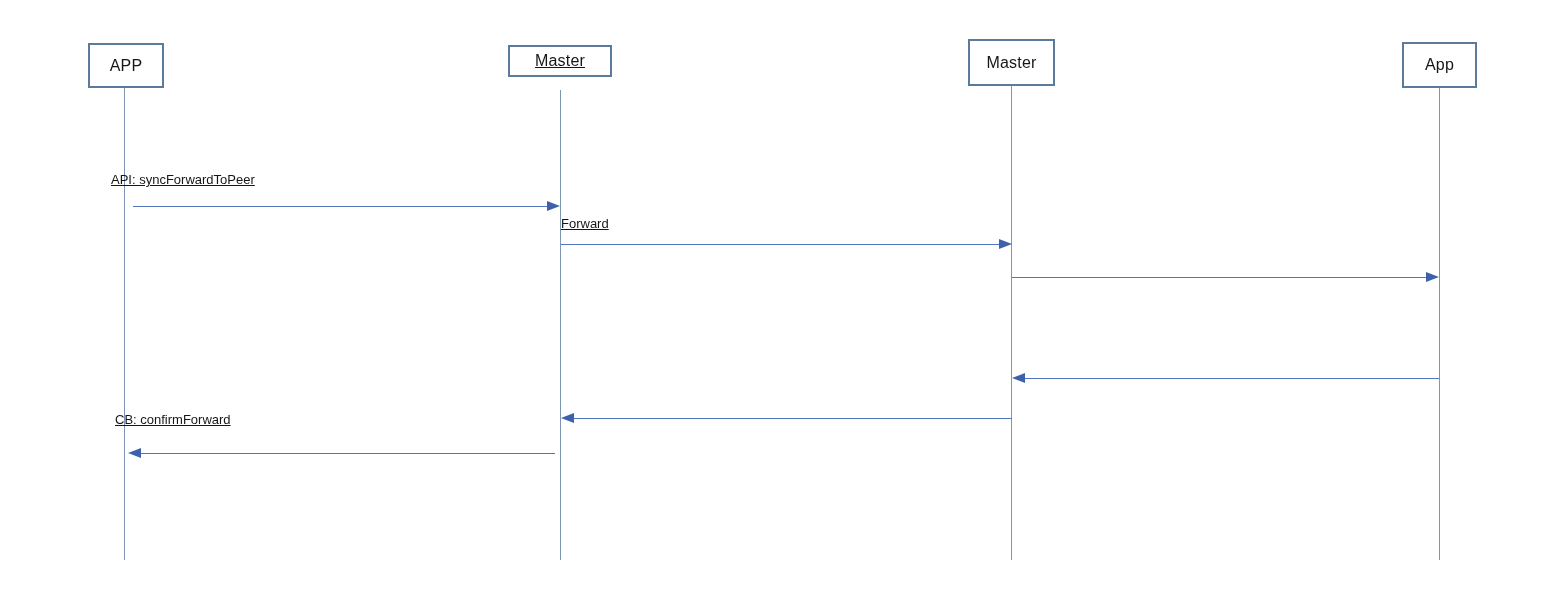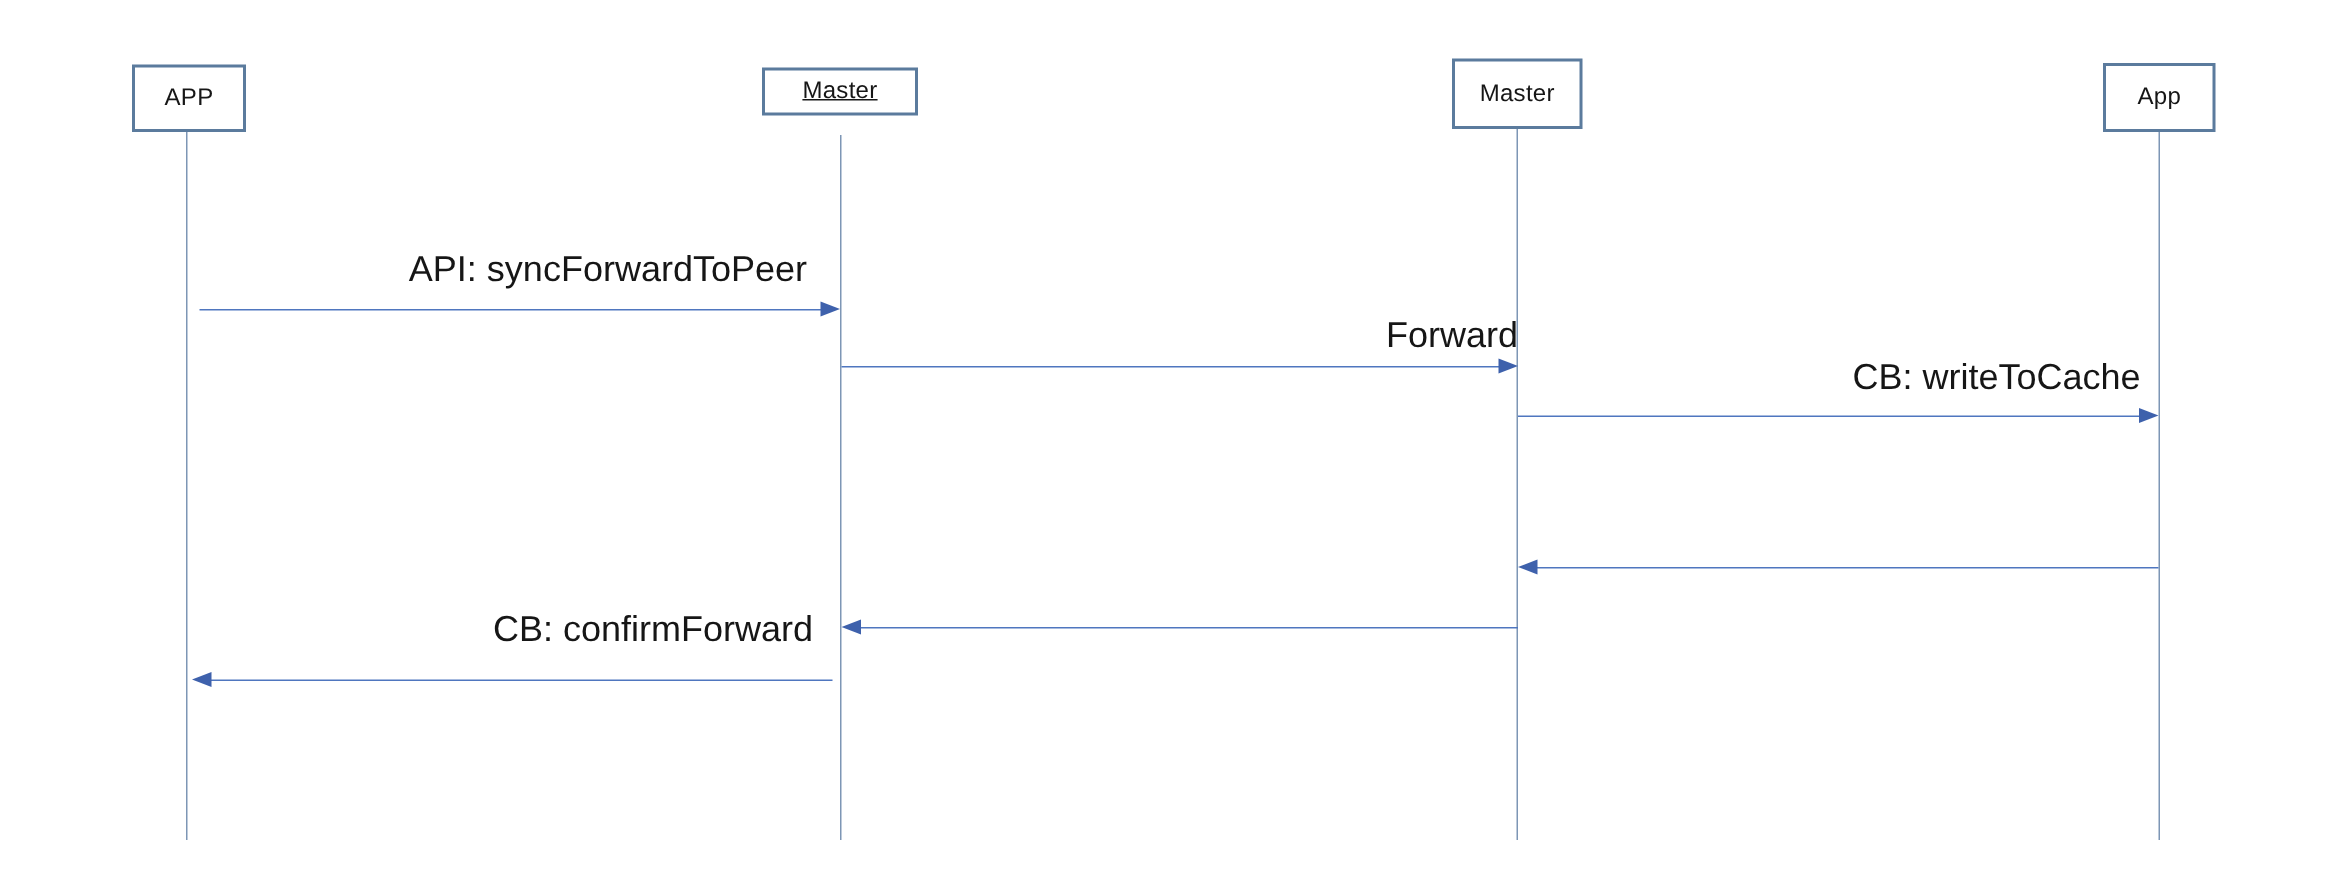--- a/index.html
+++ b/index.html
@@ -64,25 +64,26 @@
   .a1 { left: 133px;  top: 206px; width: 415px; }
   .a2 { left: 561px;  top: 244px; width: 439px; }
   .a3 { left: 1012px; top: 277px; width: 415px; }
   .a4 { left: 1024px; top: 378px; width: 415px; }
   .a5 { left: 573px;  top: 418px; width: 439px; }
   .a6 { left: 140px;  top: 453px; width: 415px; }
 
   
   .msg-label {
     position: absolute;
-    text-align: right;
-    font-size: 24px;
+    text-align: left;
+    font-size: 13px;
     color: #161616;
     line-height: 24px;
     white-space: nowrap;
+    text-decoration: underline;
   }
   .t1 { left: 111px;  top: 168px; width: 427px; }
   .t2 { left: 561px;  top: 212px; width: 451px; }
   .t3 { left: 1000px; top: 240px; width: 427px; }
   .t4 { left: 1000px; top: 328px; width: 427px; }
   .t5 { left: 561px;  top: 374px; width: 451px; }
   .t6 { left: 115px;  top: 408px; width: 427px; }
 </style>
 </head>
 <body>
@@ -110,21 +111,20 @@
   <div class="msg-label t1">API: syncForwardToPeer</div>
   <div class="arrow a1">
     <span class="head right"></span>
   </div>
 
   <div class="msg-label t2">Forward</div>
   <div class="arrow a2">
     <span class="head right"></span>
   </div>
 
-  <div class="msg-label t3">CB: writeToCache</div>
   <div class="arrow a3">
     <span class="head right"></span>
   </div>
 
   <div class="arrow a4">
     <span class="head left"></span>
   </div>
 
   <div class="arrow a5">
     <span class="head left"></span>

